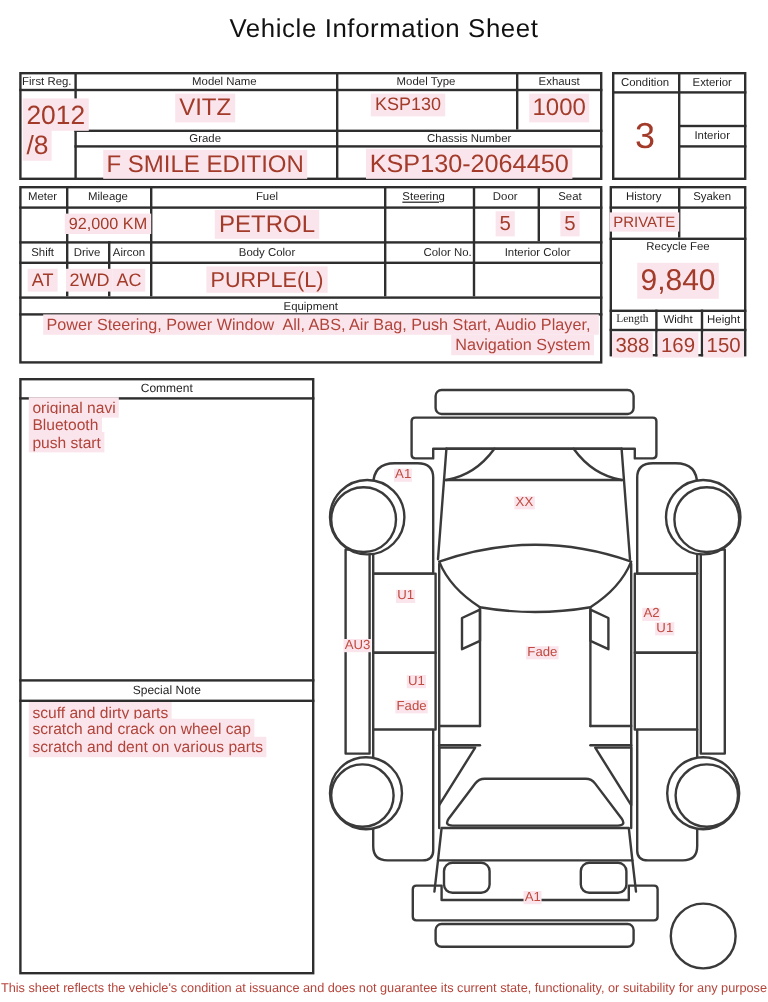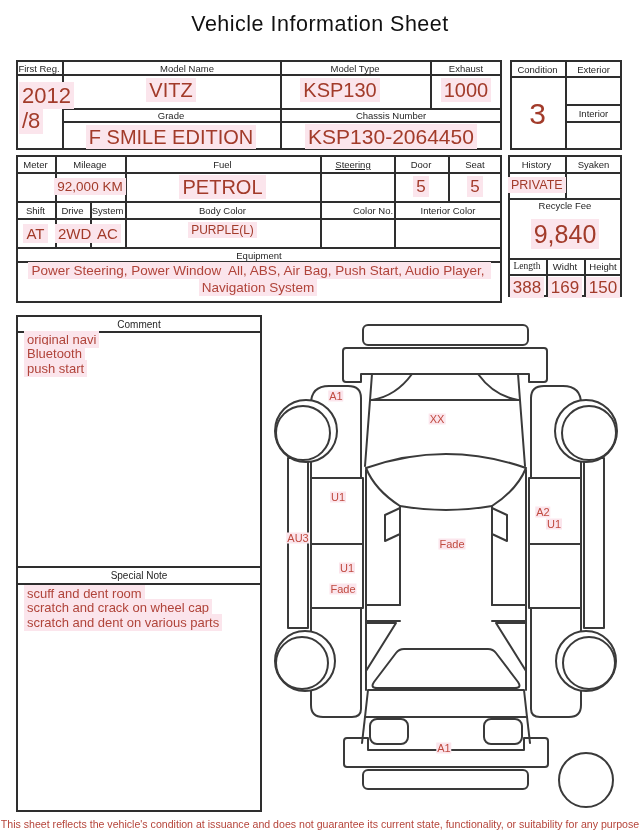--- a/index.html
+++ b/index.html
@@ -10,21 +10,21 @@
   .box{position:absolute;border:2px solid #2e2e2e;box-sizing:border-box;background:#fff;}
   .hline{position:absolute;height:1.6px;background:#2e2e2e;}
   .vline{position:absolute;width:1.6px;background:#2e2e2e;}
   .hdr{position:absolute;font-size:9.5px;color:#1f1f1f;text-align:center;line-height:1;}
   .val{position:absolute;color:#a23b2a;text-align:center;line-height:1;white-space:nowrap;}
   .hl{background:#fbe5ec;padding:1px 3px;box-decoration-break:clone;-webkit-box-decoration-break:clone;}
   .title{position:absolute;top:12px;left:0;width:640px;text-align:center;
          font-size:21.5px;letter-spacing:0.5px;color:#111;}
   .redtext{color:#b0443a;font-size:13px;line-height:1.02;}
   .equip{position:absolute;left:21px;top:263px;width:474px;font-size:13.5px;line-height:1.25;
-         color:#b0443a;text-align:center;white-space:pre-wrap;}
+         color:#b0443a;text-align:right;white-space:pre-wrap;}
   .comment-lines{position:absolute;left:24px;top:333px;width:230px;}
   .note-lines{position:absolute;left:24px;top:587px;width:232px;}
   .line-item{display:block;margin-bottom:1px;}
   .dmg{position:absolute;font-size:11px;line-height:1;color:#c04b40;background:#fbe5ec;
        padding:0 1px;transform:translate(-50%,-50%);white-space:nowrap;}
   .disclaimer{position:absolute;left:0;top:818px;width:640px;text-align:center;
               font-size:10.6px;color:#b5443a;}
   svg{position:absolute;left:0;top:0;}
   svg *{stroke:#3a3a3a;stroke-width:2;fill:none;stroke-linejoin:round;stroke-linecap:round;}
   .wfill{fill:#ffffff;}
@@ -47,21 +47,21 @@
 <div class="hdr" style="left:280px;top:64px;width:150px;">Model Type</div>
 <div class="hdr" style="left:430px;top:64px;width:72px;">Exhaust</div>
 <div class="hdr" style="left:62px;top:111px;width:218px;">Grade</div>
 <div class="hdr" style="left:280px;top:111px;width:222px;">Chassis Number</div>
 
 <div class="val" style="left:19px;top:85px;width:50px;font-size:22px;text-align:left;">
   <span class="hl">2012</span><br>
   <span class="hl" style="position:relative;top:3px;">/8</span>
 </div>
 <div class="val" style="left:62px;top:80px;width:218px;font-size:20px;"><span class="hl">VITZ</span></div>
-<div class="val" style="left:280px;top:80px;width:120px;font-size:20px;"><span class="hl">KSP130</span></div>
+<div class="val" style="left:280px;top:80px;width:120px;font-size:15px;"><span class="hl">KSP130</span></div>
 <div class="val" style="left:430px;top:80px;width:72px;font-size:20px;"><span class="hl">1000</span></div>
 <div class="val" style="left:62px;top:127px;width:218px;font-size:20px;"><span class="hl">F SMILE EDITION</span></div>
 <div class="val" style="left:280px;top:126px;width:222px;font-size:21px;"><span class="hl">KSP130-2064450</span></div>
 
 <div class="box" style="left:510px;top:60px;width:112px;height:90px;"></div>
 <div class="vline" style="left:565px;top:60px;height:90px;"></div>
 <div class="hline" style="left:510px;top:76px;width:112px;"></div>
 <div class="hline" style="left:565px;top:104px;width:57px;"></div>
 <div class="hline" style="left:565px;top:121px;width:57px;"></div>
 
@@ -90,29 +90,29 @@
 <div class="hdr" style="left:394px;top:160px;width:54px;">Door</div>
 <div class="hdr" style="left:448px;top:160px;width:54px;">Seat</div>
 
 <div class="val" style="left:50px;top:180px;width:80px;font-size:13.5px;"><span class="hl">92,000 KM</span></div>
 <div class="val" style="left:125px;top:177px;width:195px;font-size:20px;"><span class="hl">PETROL</span></div>
 <div class="val" style="left:394px;top:178px;width:54px;font-size:17px;"><span class="hl">5</span></div>
 <div class="val" style="left:448px;top:178px;width:54px;font-size:17px;"><span class="hl">5</span></div>
 
 <div class="hdr" style="left:16px;top:206px;width:39px;">Shift</div>
 <div class="hdr" style="left:55px;top:206px;width:35px;">Drive</div>
-<div class="hdr" style="left:90px;top:206px;width:35px;">System</div>
+<div class="hdr" style="left:90px;top:206px;width:35px;">Aircon</div>
 <div class="hdr" style="left:125px;top:206px;width:195px;">Body Color</div>
 <div class="hdr" style="left:320px;top:206px;width:74px;margin-left:16px;">Color No.</div>
 <div class="hdr" style="left:394px;top:206px;width:108px;">Interior Color</div>
 
 <div class="val" style="left:16px;top:226px;width:39px;font-size:15px;"><span class="hl">AT</span></div>
 <div class="val" style="left:55px;top:226px;width:35px;font-size:15px;"><span class="hl">2WD</span></div>
 <div class="val" style="left:90px;top:226px;width:35px;font-size:15px;"><span class="hl">AC</span></div>
-<div class="val" style="left:125px;top:224px;width:195px;font-size:12px;"><span class="hl">PURPLE(L)</span></div>
+<div class="val" style="left:125px;top:224px;width:195px;font-size:18px;"><span class="hl">PURPLE(L)</span></div>
 
 <div class="hdr" style="left:16px;top:251px;width:486px;">Equipment</div>
 <div class="equip"><span class="hl">Power Steering, Power Window  All, ABS, Air Bag, Push Start, Audio Player, Navigation System</span></div>
 
 <div class="box" style="left:508px;top:155px;width:114px;height:142px;"></div>
 <div class="hline" style="left:508px;top:172px;width:114px;"></div>
 <div class="hline" style="left:508px;top:198px;width:114px;"></div>
 <div class="vline" style="left:565px;top:155px;height:43px;"></div>
 <div class="hline" style="left:508px;top:258px;width:114px;"></div>
 <div class="hline" style="left:508px;top:274px;width:114px;"></div>
@@ -139,21 +139,21 @@
 <div class="comment-lines redtext">
   <span class="line-item"><span class="hl">original navi</span></span>
   <span class="line-item"><span class="hl">Bluetooth</span></span>
   <span class="line-item"><span class="hl">push start</span></span>
 </div>
 
 <div class="hline" style="left:16px;top:566px;width:246px;"></div>
 <div class="hline" style="left:16px;top:583px;width:246px;"></div>
 <div class="hdr" style="left:16px;top:571px;width:246px;font-size:10px;">Special Note</div>
 <div class="note-lines redtext">
-  <span class="line-item"><span class="hl">scuff and dent room</span></span>
+  <span class="line-item"><span class="hl">scuff and dirty parts</span></span>
   <span class="line-item"><span class="hl">scratch and crack on wheel cap</span></span>
   <span class="line-item"><span class="hl">scratch and dent on various parts</span></span>
 </div>
 
 <svg width="640" height="835" viewBox="0 0 640 835">
   <g>
     <rect x="363" y="325" width="165" height="20" rx="5"></rect>
     <path d="M346,348 L544,348 Q547,348 547,351 L547,379 Q547,382 544,382 L529,382 L529,374 L361,374 L361,382 L346,382 Q343,382 343,379 L343,351 Q343,348 346,348 Z"></path>
   </g>
   <g>

